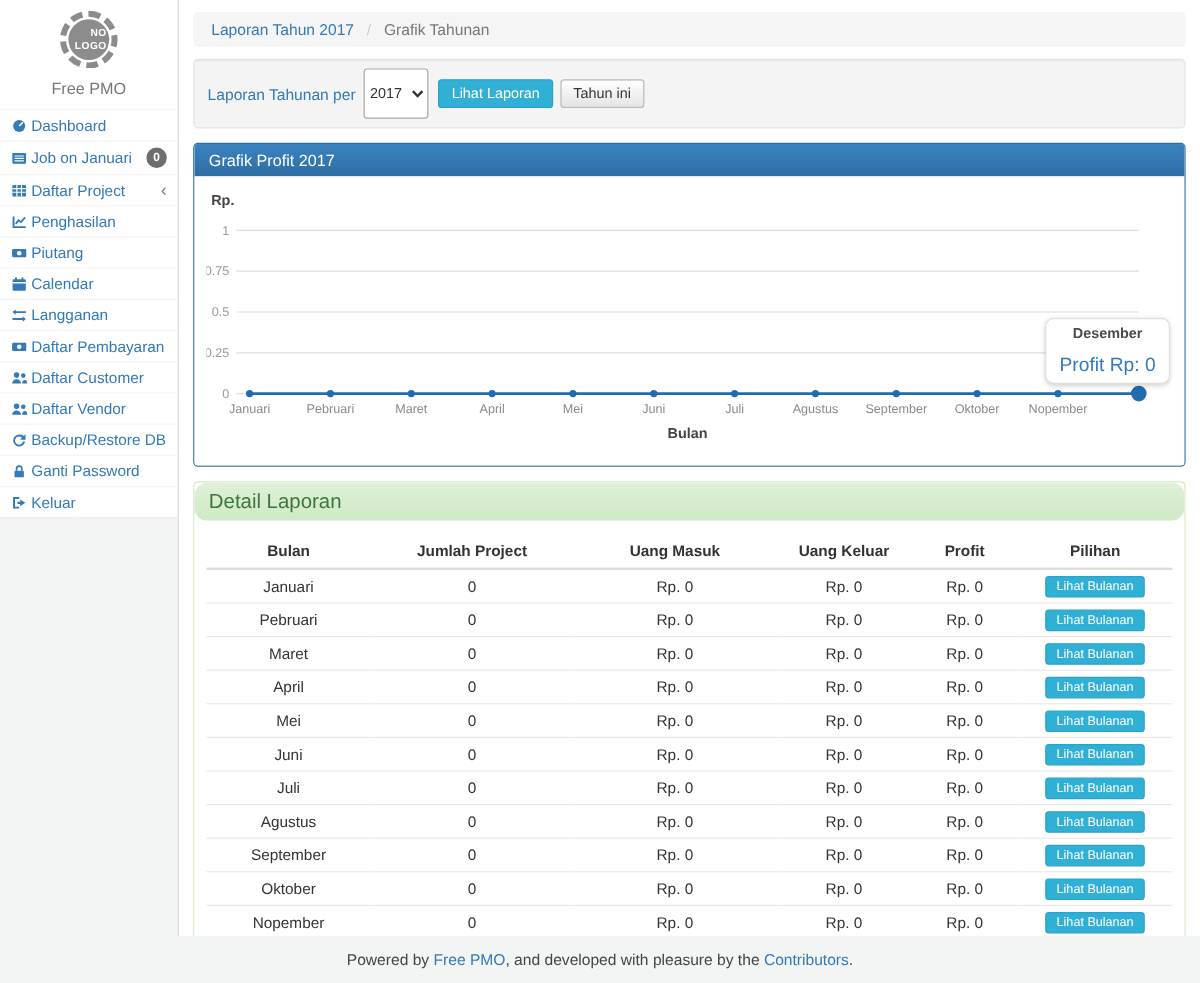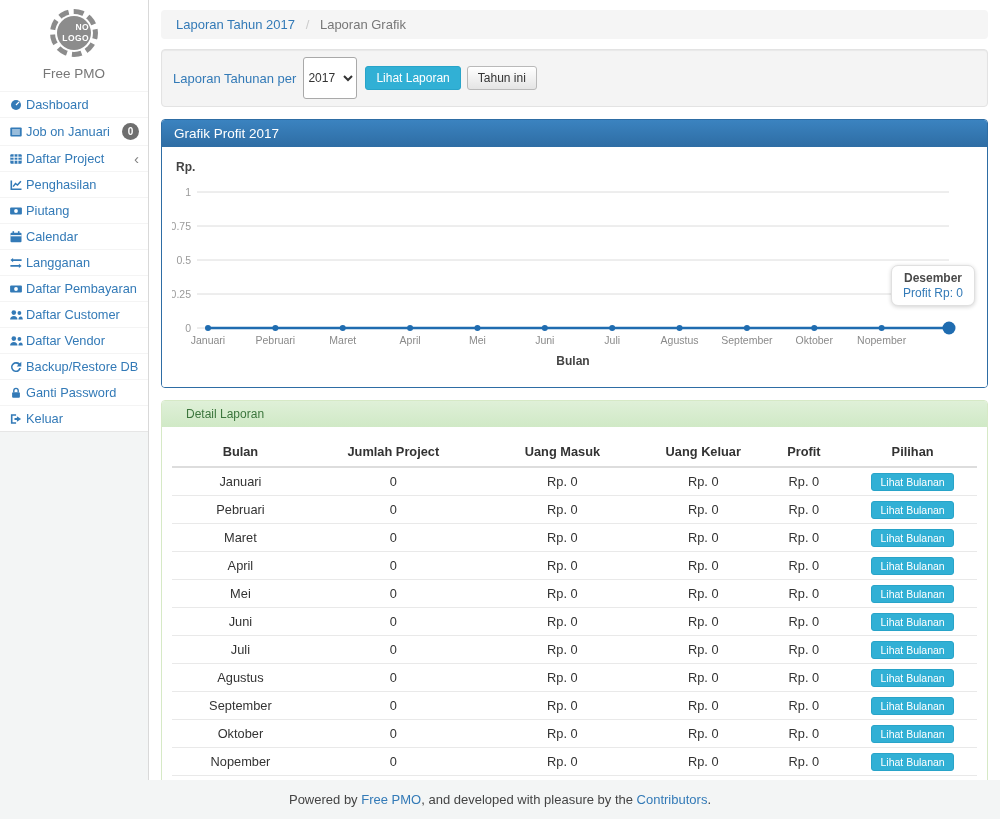--- a/index.html
+++ b/index.html
@@ -58,33 +58,33 @@
   .filter-label { color:#337ab7; font-weight:normal; font-size:13px; margin:0 7px 0 3px; }
   .year-select { height:42px; width:54px; font-size:12px; border:1px solid #a9a9a9; border-radius:3px; background:#fff; margin-right:8px; color:#333; }
   .btn { border-radius:3px; font-size:12px; padding:4px 10px; cursor:pointer; font-family:"Liberation Sans",sans-serif; }
   .btn-info { background:#31b0d5; border:1px solid #28a4c9; color:#fff; margin-right:6px; }
   .btn-default { background:linear-gradient(#ffffff,#e4e4e4); border:1px solid #b9b9b9; color:#333; }
 
   .panel { border-radius:4px; margin-bottom:12px; overflow:hidden; }
   .panel-primary { border:1px solid #2e6da4; }
   .panel-primary .panel-heading { background:linear-gradient(#3b83c0,#2e6da4); color:#fff; font-size:13.5px; padding:6px 12px; }
   .panel-success { border:1px solid #d6e9c6; }
-  .panel-success .panel-heading { background:linear-gradient(#dff0d8,#d0e9c6); color:#3c763d; font-size:12px; padding:6px 24px; }
+  .panel-success .panel-heading { background:linear-gradient(#dff0d8,#d0e9c6); color:#3c763d; font-size:17px; padding:6px 12px;border-radius:11px; }
   .panel-body { background:#fff; padding:10px; }
   .chart-body { position:relative; }
   svg text { font-family:"Liberation Sans", sans-serif; }
 
   .chart-tooltip {
     position:absolute; right:12px; top:118px;
     background:#fff; border:1px solid #e0e0e0; border-radius:7px;
     box-shadow:0 1px 4px rgba(0,0,0,.18);
     padding:5px 11px; text-align:center;
   }
   .tt-title { font-weight:bold; color:#4a4a4a; font-size:12px; }
-  .tt-value { color:#337ab7; font-size:12px; margin-top:1px; white-space:nowrap; }
+  .tt-value { color:#337ab7; font-size:16px; margin-top:11px; white-space:nowrap; }
 
   .report-table { width:100%; border-collapse:collapse; font-size:12.8px; color:#333; }
   .report-table th { font-weight:bold; padding:7px 6px; border-bottom:2px solid #ddd; text-align:center; }
   .report-table td { padding:4.5px 6px; border-top:1px solid #e9e9e9; text-align:center; }
   .report-table tbody tr:first-child td { border-top:none; }
   .report-table th:nth-child(1){width:17%} .report-table th:nth-child(2){width:21%}
   .report-table th:nth-child(3){width:21%} .report-table th:nth-child(4){width:14%}
   .report-table th:nth-child(5){width:11%} .report-table th:nth-child(6){width:16%}
   .btn-mini { background:#31b0d5; border:1px solid #28a4c9; color:#fff; font-size:10.5px; padding:2px 8px; border-radius:3px; cursor:pointer; font-family:"Liberation Sans",sans-serif; }
 
@@ -239,21 +239,21 @@
             <span class="s-label">Keluar</span>
           </a>
         </nav>
     </div>
   </aside>
 
   <main class="main">
     <div class="breadcrumb">
       <a>Laporan Tahun 2017</a>
       <span class="sep">/</span>
-      <span class="cur">Laporan Grafik</span>
+      <span class="cur">Grafik Tahunan</span>
     </div>
 
     <div class="well">
       <span class="filter-label">Laporan Tahunan per</span>
       <select class="year-select">
         <option>2017</option>
       </select>
       <button class="btn btn-info">Lihat Laporan</button>
       <button class="btn btn-default">Tahun ini</button>
     </div>

